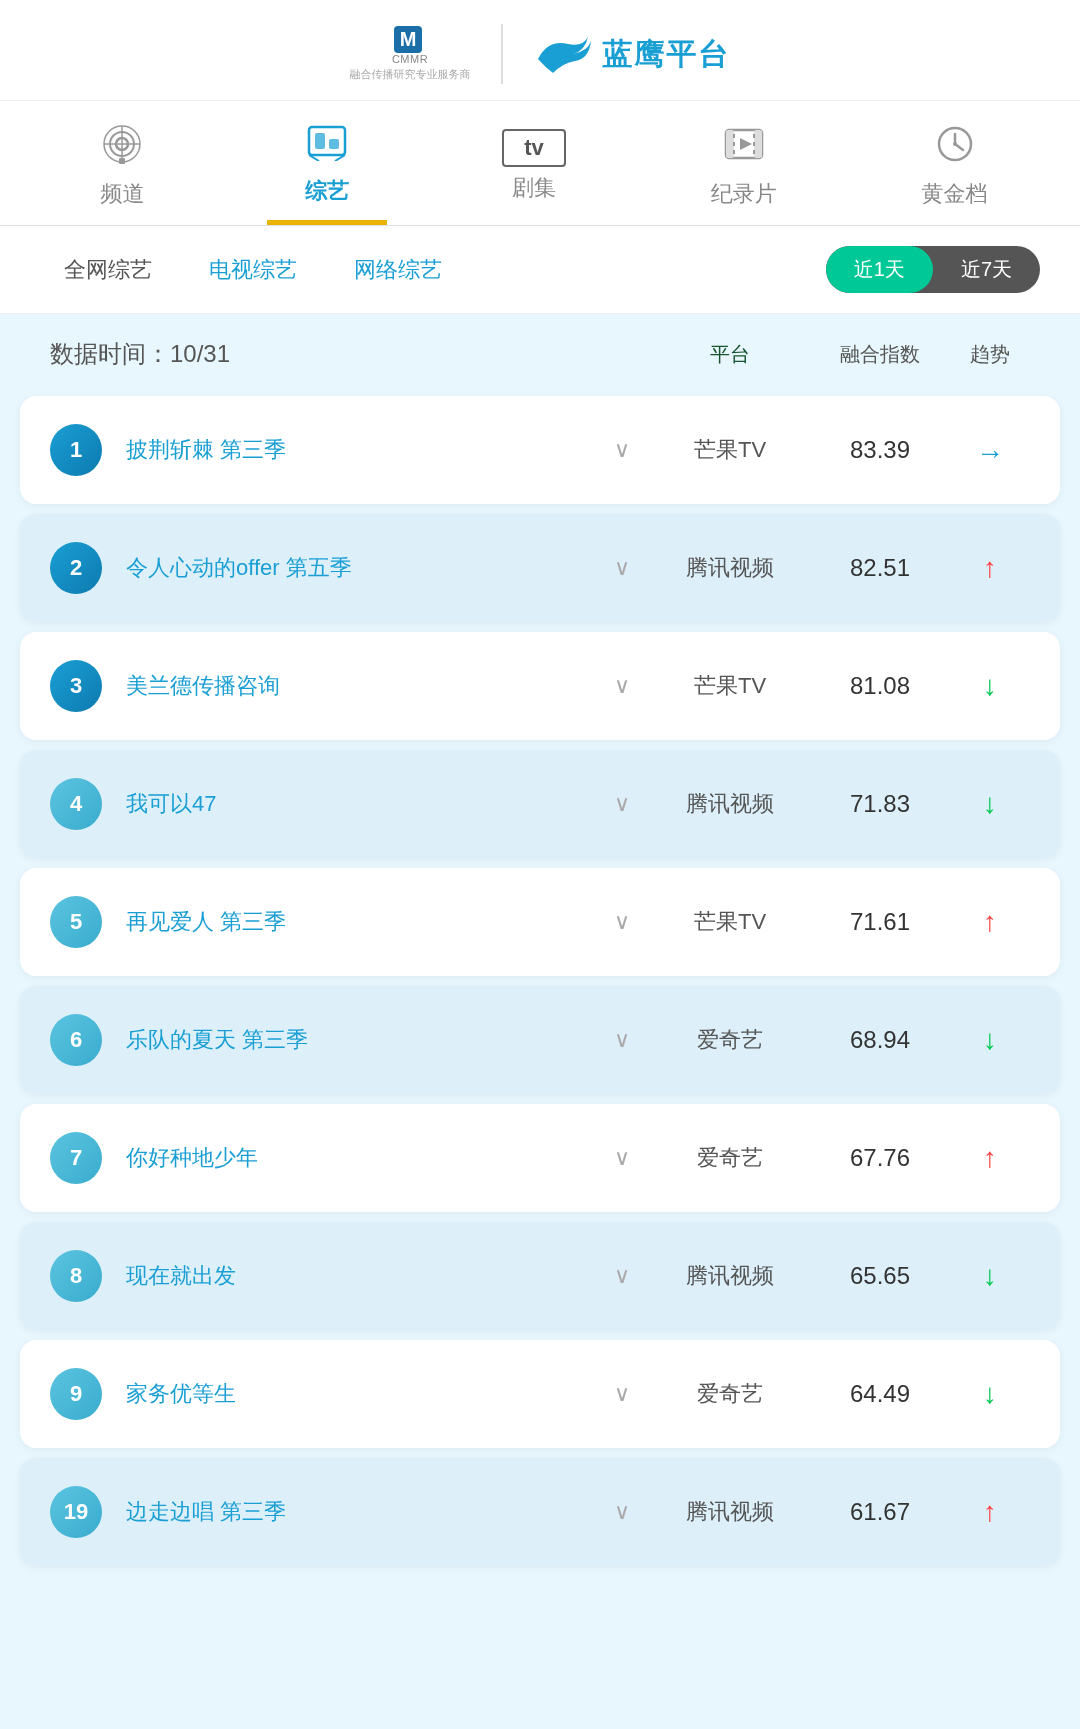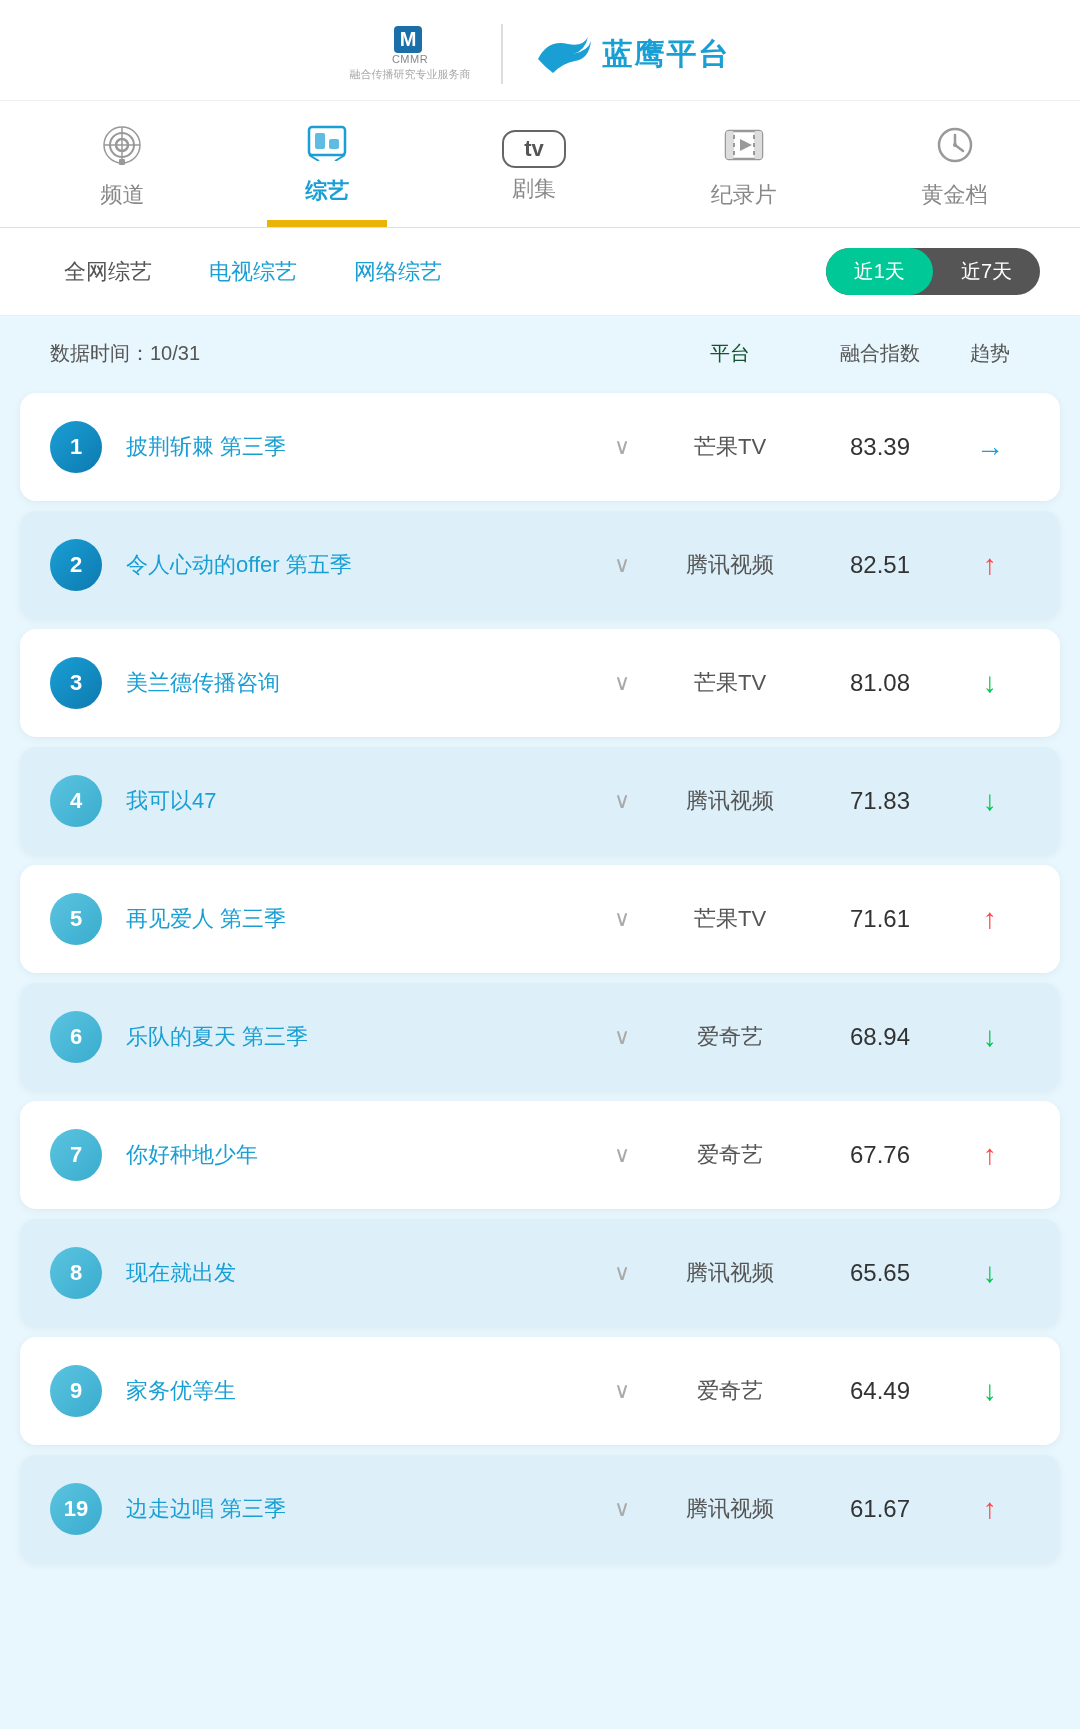--- a/index.html
+++ b/index.html
@@ -81,21 +81,21 @@
     .nav-tab {
       display: flex;
       flex-direction: column;
       align-items: center;
       padding: 10px 30px 14px;
       cursor: pointer;
       position: relative;
       min-width: 120px;
     }
     .nav-tab.active {
-      border-bottom: 7px solid #eab308;
+      border-bottom: 5px solid #eab308;
     }
     .nav-tab .tab-icon {
       font-size: 36px;
       margin-bottom: 6px;
     }
     .nav-tab .tab-icon.satellite { color: #888; }
     .nav-tab .tab-icon.variety { color: #1a9fd4; }
     .nav-tab .tab-icon.film { color: #888; }
     .nav-tab .tab-icon.clock { color: #888; }
     .nav-tab .tab-label {
@@ -150,21 +150,21 @@
     }
 
     
     .data-header {
       display: flex;
       align-items: center;
       padding: 24px 30px 16px;
       background: transparent;
     }
     .data-time {
-      font-size: 20px;
+      font-size: 24px;
       color: #555;
       flex: 1;
     }
     .col-platform {
       font-size: 20px;
       color: #14532d;
       width: 160px;
       text-align: center;
     }
     .col-index {
@@ -296,21 +296,21 @@
         <rect x="10" y="12" width="10" height="16" rx="2" fill="#1a9fd4" opacity="0.7"></rect>
         <rect x="24" y="18" width="10" height="10" rx="2" fill="#1a9fd4" opacity="0.7"></rect>
         <line x1="4" y1="34" x2="14" y2="40" stroke="#1a9fd4" stroke-width="2"></line>
         <line x1="40" y1="34" x2="30" y2="40" stroke="#1a9fd4" stroke-width="2"></line>
       </svg>
     </div>
     <span class="tab-label">综艺</span>
   </div>
 
   <div class="nav-tab">
-    <div style="border:2.5px solid #666;border-radius:13px;padding:4px 20px;font-size:22px;font-weight:bold;color:#555;margin-bottom:6px;">tv</div>
+    <div style="border:2.5px solid #666;border-radius:4px;padding:4px 20px;font-size:22px;font-weight:bold;color:#555;margin-bottom:6px;">tv</div>
     <span class="tab-label">剧集</span>
   </div>
 
   <div class="nav-tab">
     <div class="tab-icon film">
       <svg width="44" height="40" viewBox="0 0 44 40">
         <rect x="4" y="6" width="36" height="28" rx="3" fill="none" stroke="#999" stroke-width="2.5"></rect>
         <rect x="4" y="6" width="8" height="28" fill="#ddd" rx="2"></rect>
         <rect x="32" y="6" width="8" height="28" fill="#ddd" rx="2"></rect>
         <circle cx="22" cy="20" r="0" fill="none"></circle>

